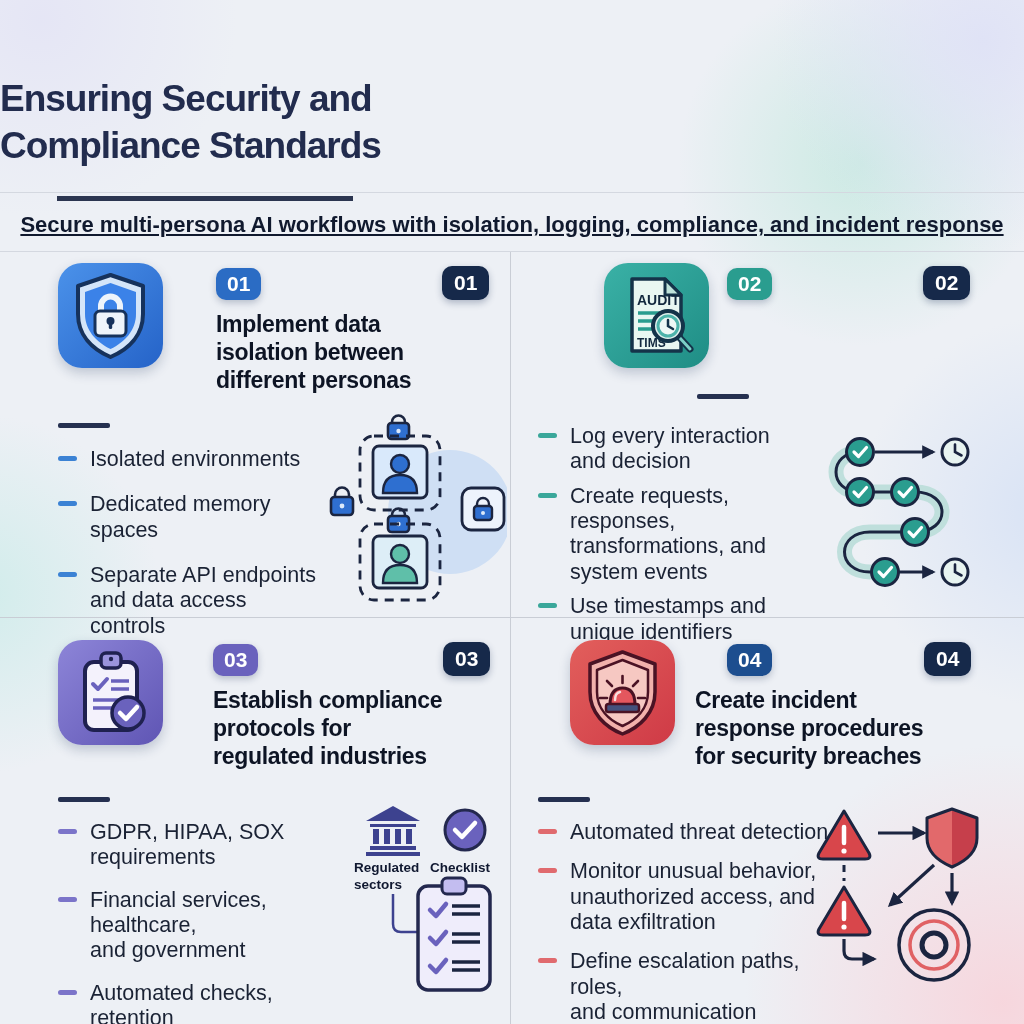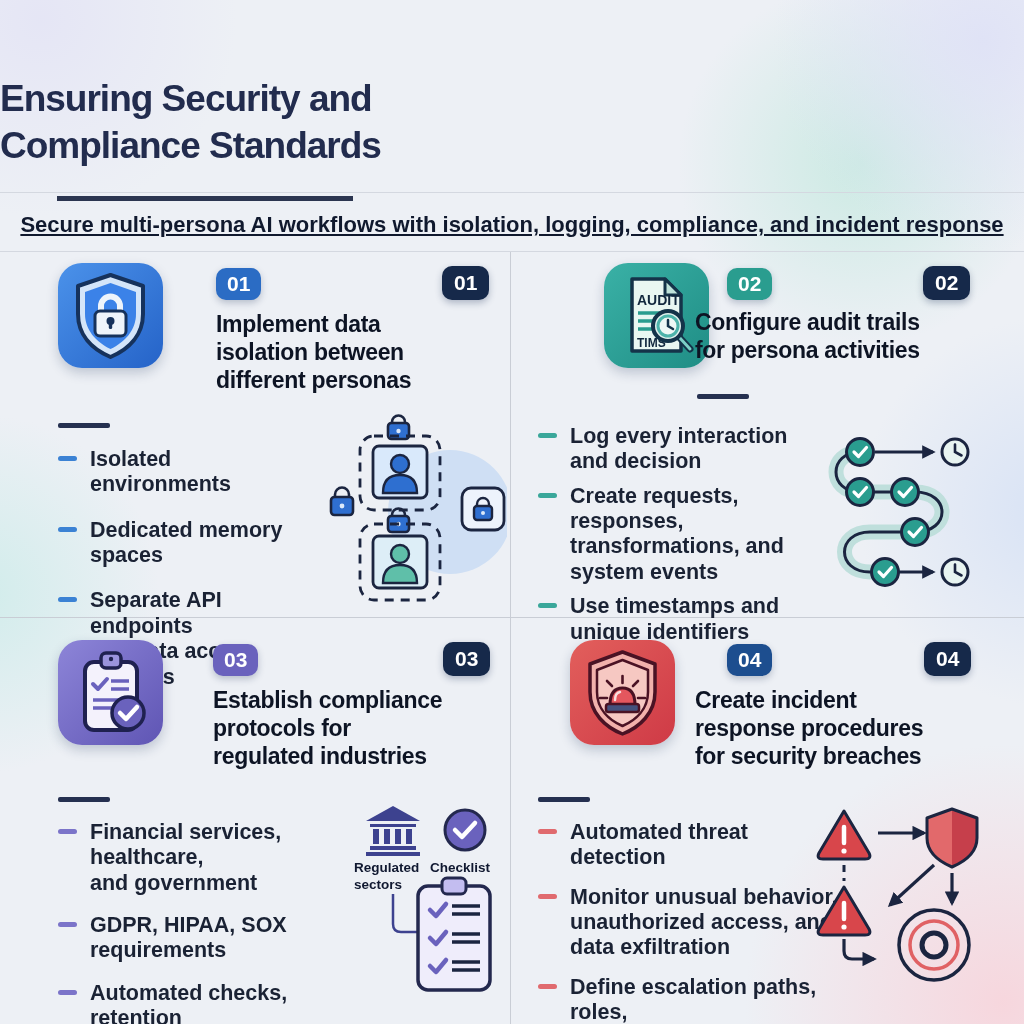--- a/index.html
+++ b/index.html
@@ -32,21 +32,21 @@
   .t-q3{background:linear-gradient(135deg,#8d85d8,#5f55b4);}
   .t-q4{background:linear-gradient(135deg,#e25f5c,#cf3a46);}
   .badge{color:#fff;font-weight:700;font-size:21px;padding:4px 11px;border-radius:10px;
          box-shadow:0 3px 7px rgba(25,45,85,.25);}
   .b-q1{background:#2b6cc4;} .b-q2{background:#2a9d8f;} .b-q3{background:#6a62bd;} .b-q4{background:#1d4e8f;}
   .corner-badge{background:#16294a;color:#fff;font-weight:700;font-size:21px;padding:5px 12px;border-radius:10px;
          box-shadow:0 3px 7px rgba(25,45,85,.3);}
   .q-heading{font-size:23px;font-weight:700;color:#0d1424;line-height:1.22;white-space:pre-line;letter-spacing:-0.3px;}
   .q-divider{width:52px;height:5px;background:#253050;border-radius:2px;}
   .bullets{display:flex;flex-direction:column;}
-  .bullet{display:flex;gap:13px;font-size:21.5px;font-weight:700;color:#1a2234;line-height:1.18;white-space:pre-line;}
+  .bullet{display:flex;gap:13px;font-size:21.5px;font-weight:400;color:#1a2234;line-height:1.18;white-space:pre-line;}
   .dash{flex:none;width:19px;height:5px;border-radius:3px;margin-top:9px;}
   .d-q1{background:#3b82d4;} .d-q2{background:#3aa79a;} .d-q3{background:#7b74c9;} .d-q4{background:#e06a6e;}
   .illus-label{position:absolute;text-align:left;font-size:13.5px;font-weight:700;color:#101830;line-height:1.25;white-space:pre-line;}
 </style>
 </head>
 <body>
 
 <div class="canvas">
 
   <div class="abs title">Ensuring Security and
@@ -125,22 +125,20 @@
       <text x="33" y="84" font-size="12" font-weight="bold" fill="#12283e">TIMS</text>
       <line x1="75" y1="74" x2="86" y2="86" stroke="#143349" stroke-width="7" stroke-linecap="round"></line>
       <line x1="75" y1="74" x2="86" y2="86" stroke="#7ccfc6" stroke-width="3" stroke-linecap="round"></line>
       <circle cx="64" cy="63" r="15" fill="#dff0ec" stroke="#143349" stroke-width="4"></circle>
       <circle cx="64" cy="63" r="10" fill="#eef8f5" stroke="#4db3aa" stroke-width="3"></circle>
       <path d="M64,57 V63 L69,66" stroke="#143349" stroke-width="2.5" fill="none" stroke-linecap="round"></path>
     </svg>
   </div>
   <div class="abs badge b-q2" style="left:727px;top:268px">02</div>
   <div class="abs corner-badge" style="left:923px;top:266px">02</div>
-  <div class="abs q-heading" style="left:695px;top:308px;width:310px">Configure audit trails
-for persona activities</div>
   <div class="abs q-divider" style="left:697px;top:394px"></div>
   <div class="abs bullets" style="left:538px;top:424px;width:280px;gap:9px">
     <div class="bullet"><span class="dash d-q2"></span><span>Log every interaction
 and decision</span></div>
     <div class="bullet"><span class="dash d-q2"></span><span>Create requests, responses,
 transformations, and
 system events</span></div>
     <div class="bullet"><span class="dash d-q2"></span><span>Use timestamps and
 unique identifiers</span></div>
   </div>
@@ -200,23 +198,23 @@
       <path d="M62,73 l6,6 l11,-12" stroke="#fff" stroke-width="4.5" fill="none" stroke-linecap="round" stroke-linejoin="round"></path>
     </svg>
   </div>
   <div class="abs badge b-q3" style="left:213px;top:644px">03</div>
   <div class="abs corner-badge" style="left:443px;top:642px">03</div>
   <div class="abs q-heading" style="left:213px;top:686px;width:280px">Establish compliance
 protocols for
 regulated industries</div>
   <div class="abs q-divider" style="left:58px;top:797px"></div>
   <div class="abs bullets" style="left:58px;top:820px;width:300px;gap:17px">
+    <div class="bullet"><span class="dash d-q3"></span><span>GDPR, HIPAA, SOX requirements</span></div>
     <div class="bullet"><span class="dash d-q3"></span><span>Financial services, healthcare,
 and government</span></div>
-    <div class="bullet"><span class="dash d-q3"></span><span>GDPR, HIPAA, SOX requirements</span></div>
     <div class="bullet"><span class="dash d-q3"></span><span>Automated checks, retention
 policies, certification processes</span></div>
   </div>
   <div class="abs" style="left:358px;top:804px;width:145px;height:195px">
     <svg class="abs" style="left:0;top:0" width="145" height="195" viewBox="0 0 145 195">
 
       <g fill="#3d428f">
         <polygon points="35,2 8,17 62,17"></polygon>
         <rect x="12" y="20" width="46" height="3"></rect>
         <rect x="15" y="25" width="6" height="15"></rect>

